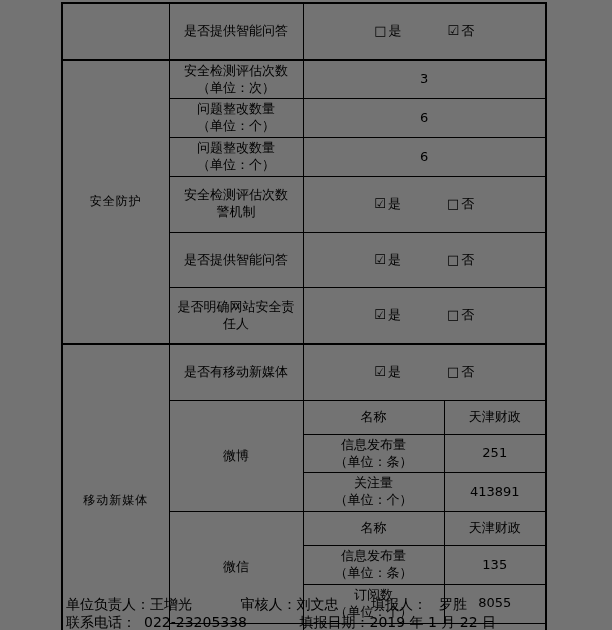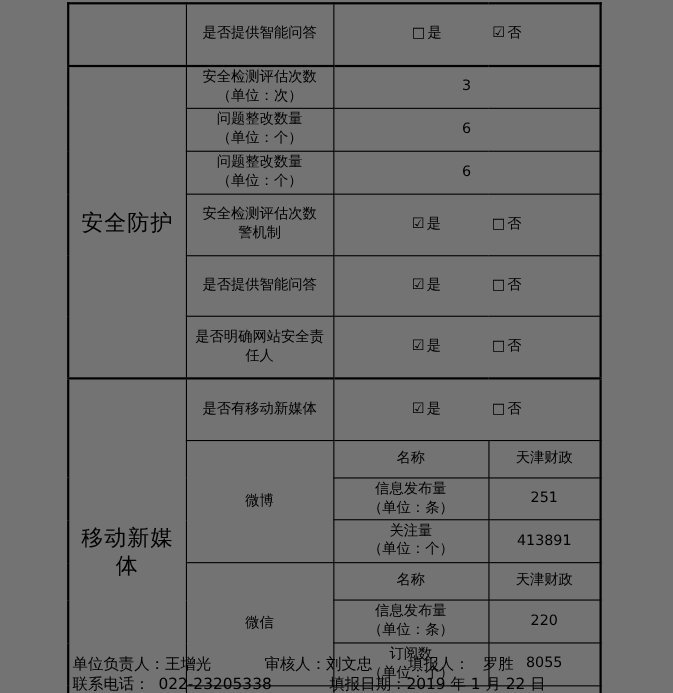--- a/index.html
+++ b/index.html
@@ -17,21 +17,21 @@
   td {
     border:1px solid #000;
     font-size:13px; line-height:1.3;
     text-align:center; vertical-align:middle;
     padding:2px 4px; white-space:pre-line;
     overflow:hidden;
   }
   tr { height:34px; }
   tr.r1 { height:31px; }
   tr.section-start > td { border-top:2px solid #000; }
-  td.sec { font-size:20px; letter-spacing:1px; }
+  td.sec { font-size:12px; letter-spacing:1px; }
   td.val { font-size:13px; }
 
   .yn { display:flex; justify-content:center; align-items:center; gap:46px; }
   .opt { white-space:nowrap; }
   .cb { display:inline-block; margin-right:2px; font-size:13px; }
 
   .footer { position:absolute; left:66px; top:595px; font-size:14px; line-height:18px; white-space:nowrap; }
   .footer .grp { display:inline-block; }
   .f1 .g1 { margin-right:44px; }
   .f1 .g2 { margin-right:28px; }
@@ -136,21 +136,21 @@
       <td class="val">413891</td>
     </tr>
     <tr>
       <td rowspan="3">微信</td>
       <td>名称</td>
       <td class="val">天津财政</td>
     </tr>
     <tr>
       <td>信息发布量
 （单位：条）</td>
-      <td class="val">220</td>
+      <td class="val">135</td>
     </tr>
     <tr>
       <td>订阅数
 （单位：个）</td>
       <td class="val">8055</td>
     </tr>
     <tr>
       <td>其他</td>
       <td colspan="2" class="val">无</td>
     </tr>

